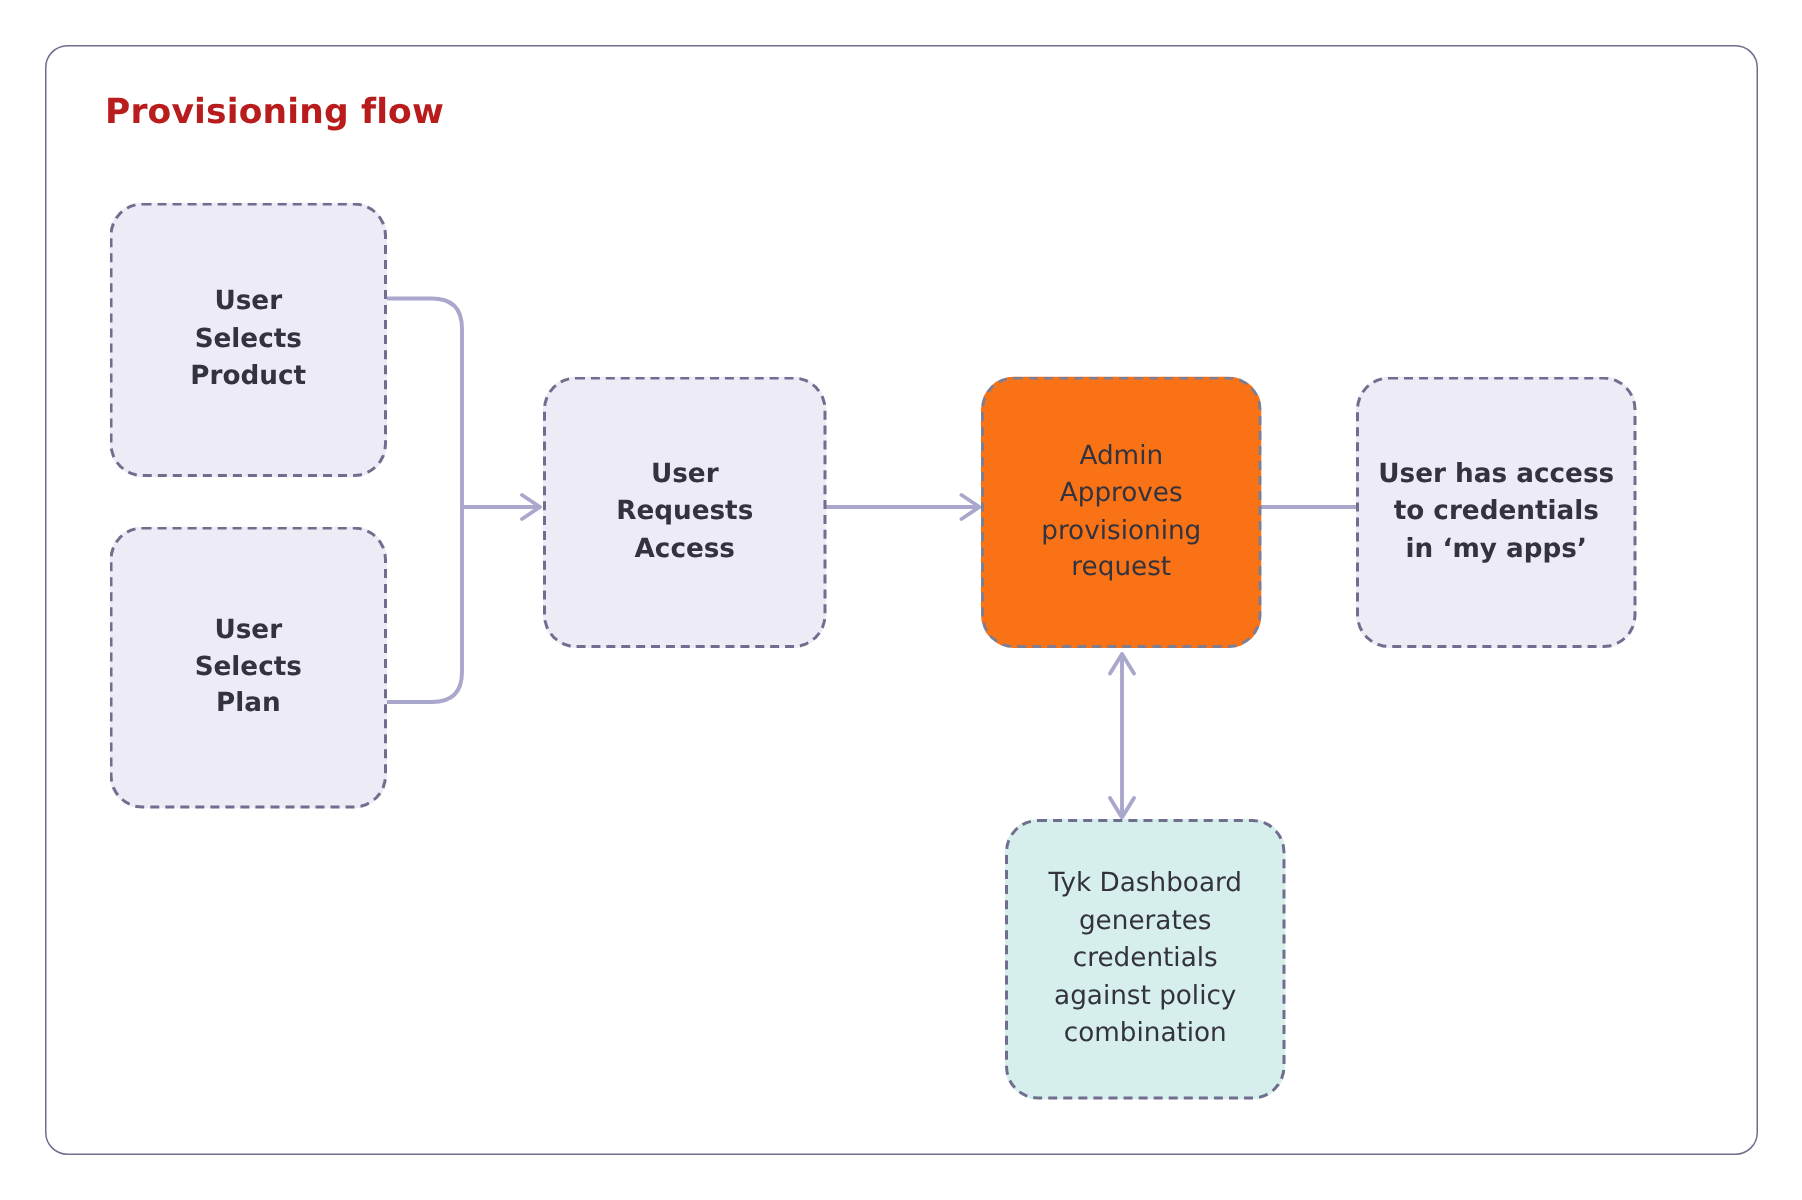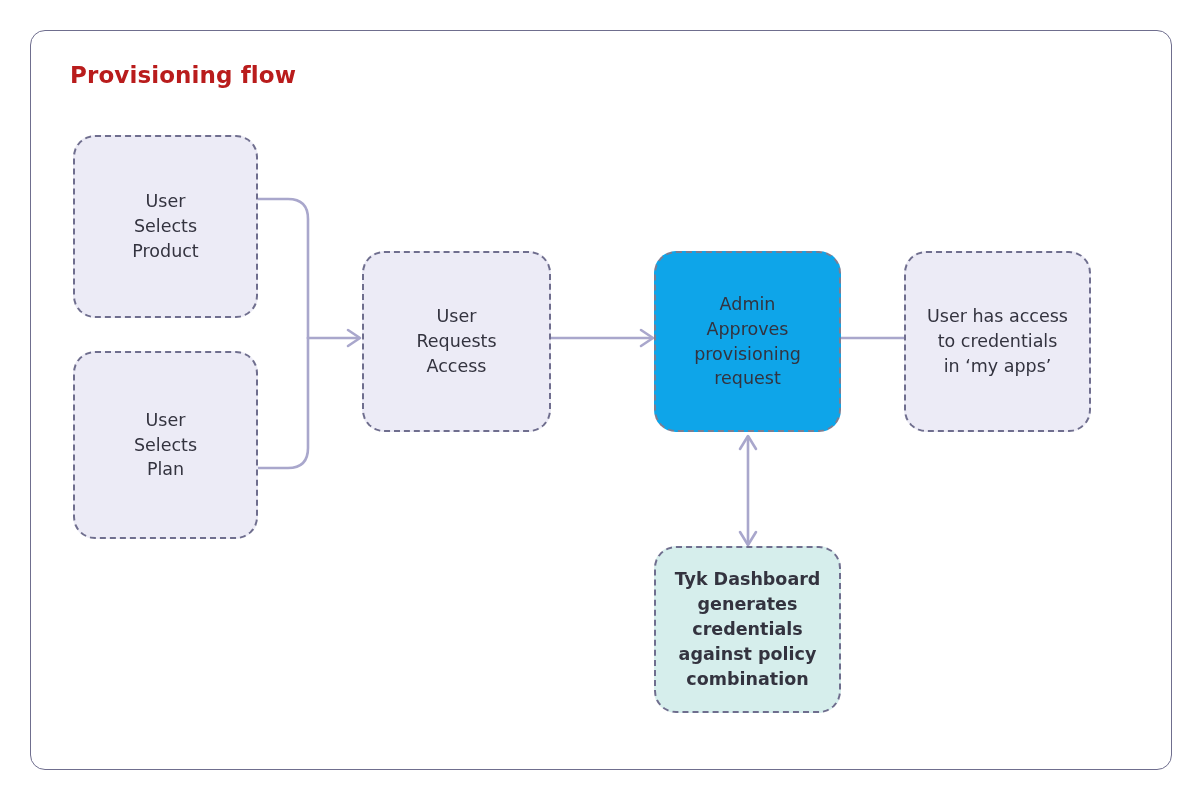--- a/index.html
+++ b/index.html
@@ -53,31 +53,31 @@
     color: #33333f;
     font-size: 17.5px;
     line-height: 1.42;
     font-family: "DejaVu Sans", sans-serif;
     padding: 4px 8px;
   }
   .node .node-label {
     white-space: pre-line;
     display: block;
   }
-  .node-lavender { background: #ecebf6; }
-  .node-yellow   { background: #0ea5e9; border-color: #7e7d91; }
+  .node-lavender { background: #ecebf6; font-weight: bold; }
+  .node-yellow   { background: #f97316; border-color: #7e7d91; }
   .node-teal     { background: #d6eeec; }
 
   
   #node-select-product { left: 73px;  top: 135px; width: 185px; height: 183px; }
   #node-select-plan    { left: 73px;  top: 351px; width: 185px; height: 188px; }
   #node-request-access { left: 362px; top: 251px; width: 189px; height: 181px; }
   #node-admin-approves { left: 654px; top: 251px; width: 187px; height: 181px; }
   #node-user-access    { left: 904px; top: 251px; width: 187px; height: 181px; }
-  #node-tyk-dashboard  { left: 654px; top: 546px; width: 187px; height: 167px; font-weight: bold; }
+  #node-tyk-dashboard  { left: 670px; top: 546px; width: 187px; height: 187px; }
 
   svg.connectors {
     position: absolute;
     left: 0;
     top: 0;
     width: 1201px;
     height: 800px;
     pointer-events: none;
     overflow: visible;
   }

